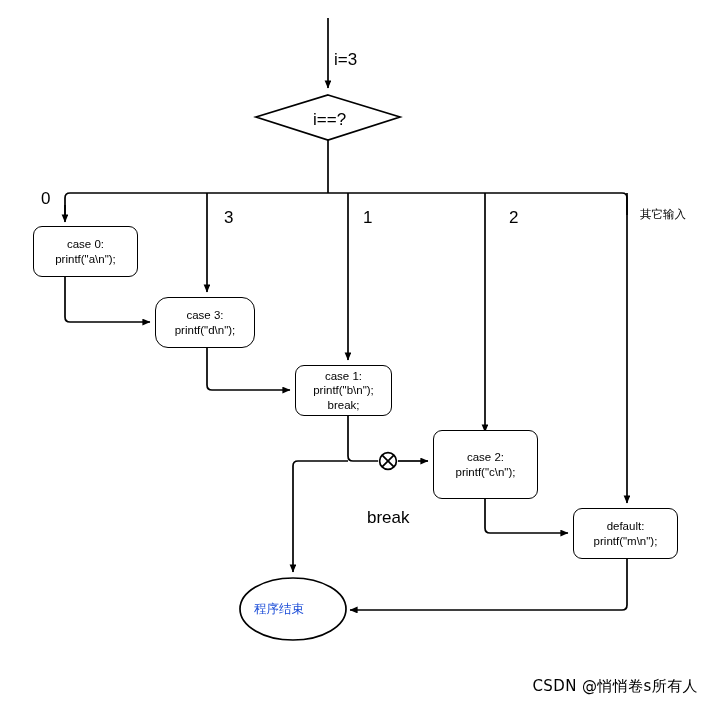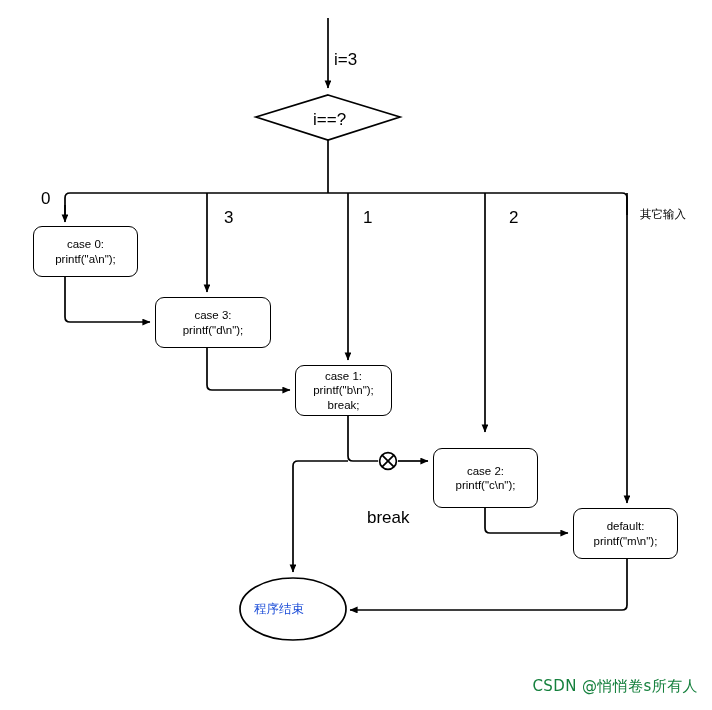--- a/index.html
+++ b/index.html
@@ -59,21 +59,21 @@
     font-size: 12.5px;
     color: #1d4ed8;
     white-space: nowrap;
   }
   #watermark {
     position: absolute;
     right: 14px;
     bottom: 14px;
     font-family: "DejaVu Sans", sans-serif;
     font-size: 15px;
-    color: #15803d;
+    color: #000000;
     white-space: nowrap;
     letter-spacing: 0.4px;
   }
 </style>
 </head>
 <body>
 
 <div id="canvas">
 
   <svg id="flow-svg" viewBox="0 0 712 710" xmlns="http://www.w3.org/2000/svg">
@@ -131,32 +131,32 @@
   <div class="edge-label" style="left:509px; top:208px;">2</div>
   <div class="edge-label cjk" style="left:640px; top:207px;">其它输入</div>
 
   <div class="edge-label" style="left:367px; top:472px;margin-top:36px;">break</div>
 
   <div class="node-box" style="left:13px; top:226px; width:105px; height:51px;margin-left:20px;">
     <span class="node-line">case 0:</span>
     <span class="node-line">printf("a\n");</span>
   </div>
 
-  <div class="node-box" style="left:155px; top:297px; width:116px; height:51px;">
+  <div class="node-box" style="left:155px; top:297px; width:100px; height:51px;border-radius:13px;">
     <span class="node-line">case 3:</span>
     <span class="node-line">printf("d\n");</span>
   </div>
 
   <div class="node-box" style="left:295px; top:365px; width:97px; height:51px;align-items:center;">
     <span class="node-line">case 1:</span>
     <span class="node-line">printf("b\n");</span>
     <span class="node-line">break;</span>
   </div>
 
-  <div class="node-box" style="left:433px; top:448px; width:105px; height:60px;">
+  <div class="node-box" style="left:433px; top:430px; width:105px; height:69px;">
     <span class="node-line">case 2:</span>
     <span class="node-line">printf("c\n");</span>
   </div>
 
   <div class="node-box" style="left:573px; top:508px; width:105px; height:51px;">
     <span class="node-line">default:</span>
     <span class="node-line">printf("m\n");</span>
   </div>
 
   <div class="terminal-label" style="left:254px; top:601px;">程序结束</div>

